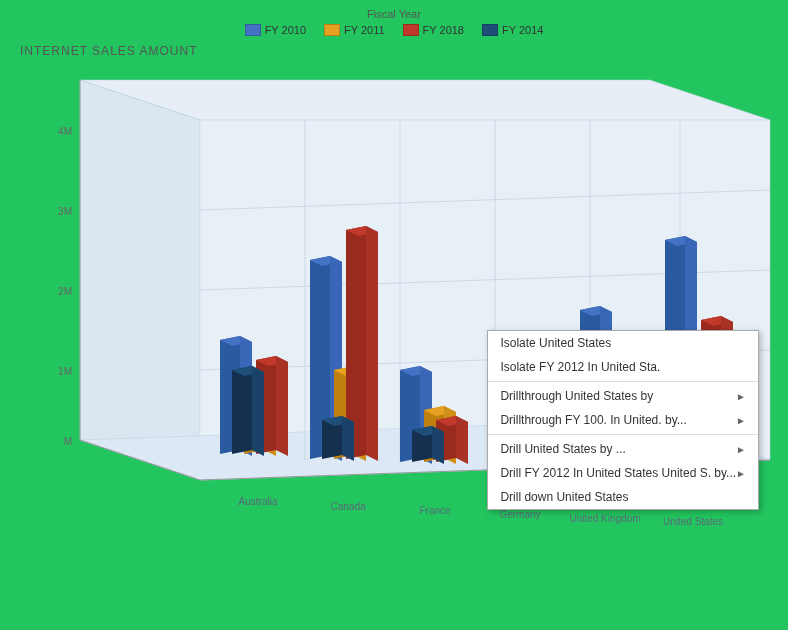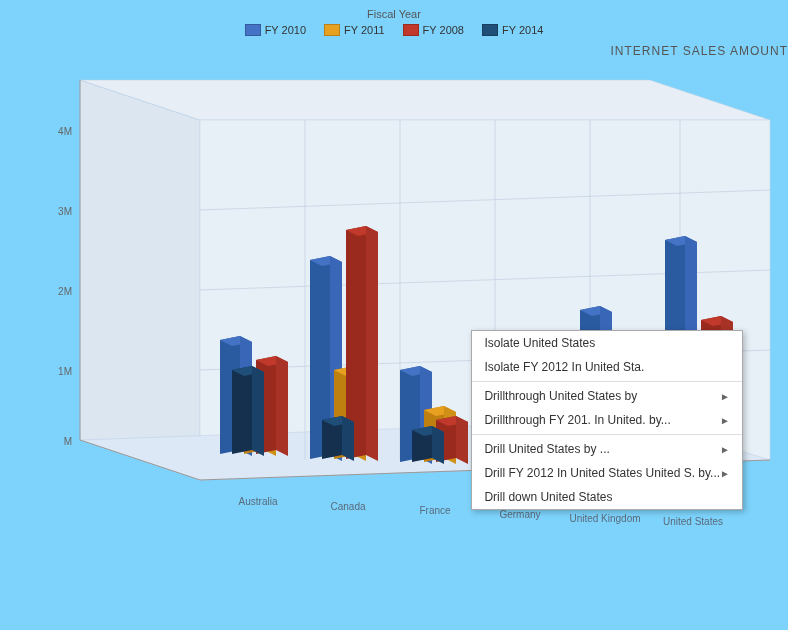--- a/index.html
+++ b/index.html
@@ -9,21 +9,21 @@
       background: #ffffff;
       font-family: 'Segoe UI', Arial, sans-serif;
       overflow: hidden;
       position: relative;
     }
 
     .chart-container {
       width: 788px;
       height: 630px;
       position: relative;
-      background: #7dd3fc;
+      background: #22c55e;
     }
 
     .chart-title-area {
       text-align: center;
       padding-top: 8px;
     }
 
     .fiscal-year-label {
       font-size: 11px;
       color: #555;
@@ -47,29 +47,30 @@
     .legend-box {
       width: 16px;
       height: 12px;
       border: 1px solid rgba(0,0,0,0.2);
     }
 
     .chart-main-title {
       font-size: 12px;
       color: #555;
       letter-spacing: 1px;
-      text-align: right;
+      text-align: left;
       margin-bottom: 0;
       margin-top: 8px;
+      margin-left: 20px;
     }
 
     
     .context-menu {
       position: absolute;
-      right: 45px;
+      right: 29px;
       top: 330px;
       background: #fff;
       border: 1px solid #aaa;
       box-shadow: 2px 2px 6px rgba(0,0,0,0.25);
       min-width: 230px;
       z-index: 100;
       font-size: 12px;
     }
 
     .context-menu-item {
@@ -112,21 +113,21 @@
       <div class="legend-item">
         <div class="legend-box" style="background:#4472C4;"></div>
         <span>FY 2010</span>
       </div>
       <div class="legend-item">
         <div class="legend-box" style="background:#E8A020;"></div>
         <span>FY 2011</span>
       </div>
       <div class="legend-item">
         <div class="legend-box" style="background:#C0392B;"></div>
-        <span>FY 2008</span>
+        <span>FY 2018</span>
       </div>
       <div class="legend-item">
         <div class="legend-box" style="background:#1F4E79;"></div>
         <span>FY 2014</span>
       </div>
     </div>
     <div class="chart-main-title">INTERNET SALES AMOUNT</div>
   </div>
 
   <svg class="chart-svg" viewBox="0 0 788 470" xmlns="http://www.w3.org/2000/svg">
@@ -271,21 +272,21 @@
     </div>
     <div class="context-menu-item">
       <span>Isolate FY 2012 In United Sta.</span>
     </div>
     <div class="context-menu-separator"></div>
     <div class="context-menu-item">
       <span>Drillthrough United States by</span>
       <span class="context-menu-arrow">►</span>
     </div>
     <div class="context-menu-item">
-      <span>Drillthrough FY 201. In United. by...</span>
+      <span>Drillthrough FY 100. In United. by...</span>
       <span class="context-menu-arrow">►</span>
     </div>
     <div class="context-menu-separator"></div>
     <div class="context-menu-item">
       <span>Drill United States by ...</span>
       <span class="context-menu-arrow">►</span>
     </div>
     <div class="context-menu-item">
       <span>Drill FY 2012 In United States United S. by...</span>
       <span class="context-menu-arrow">►</span>

